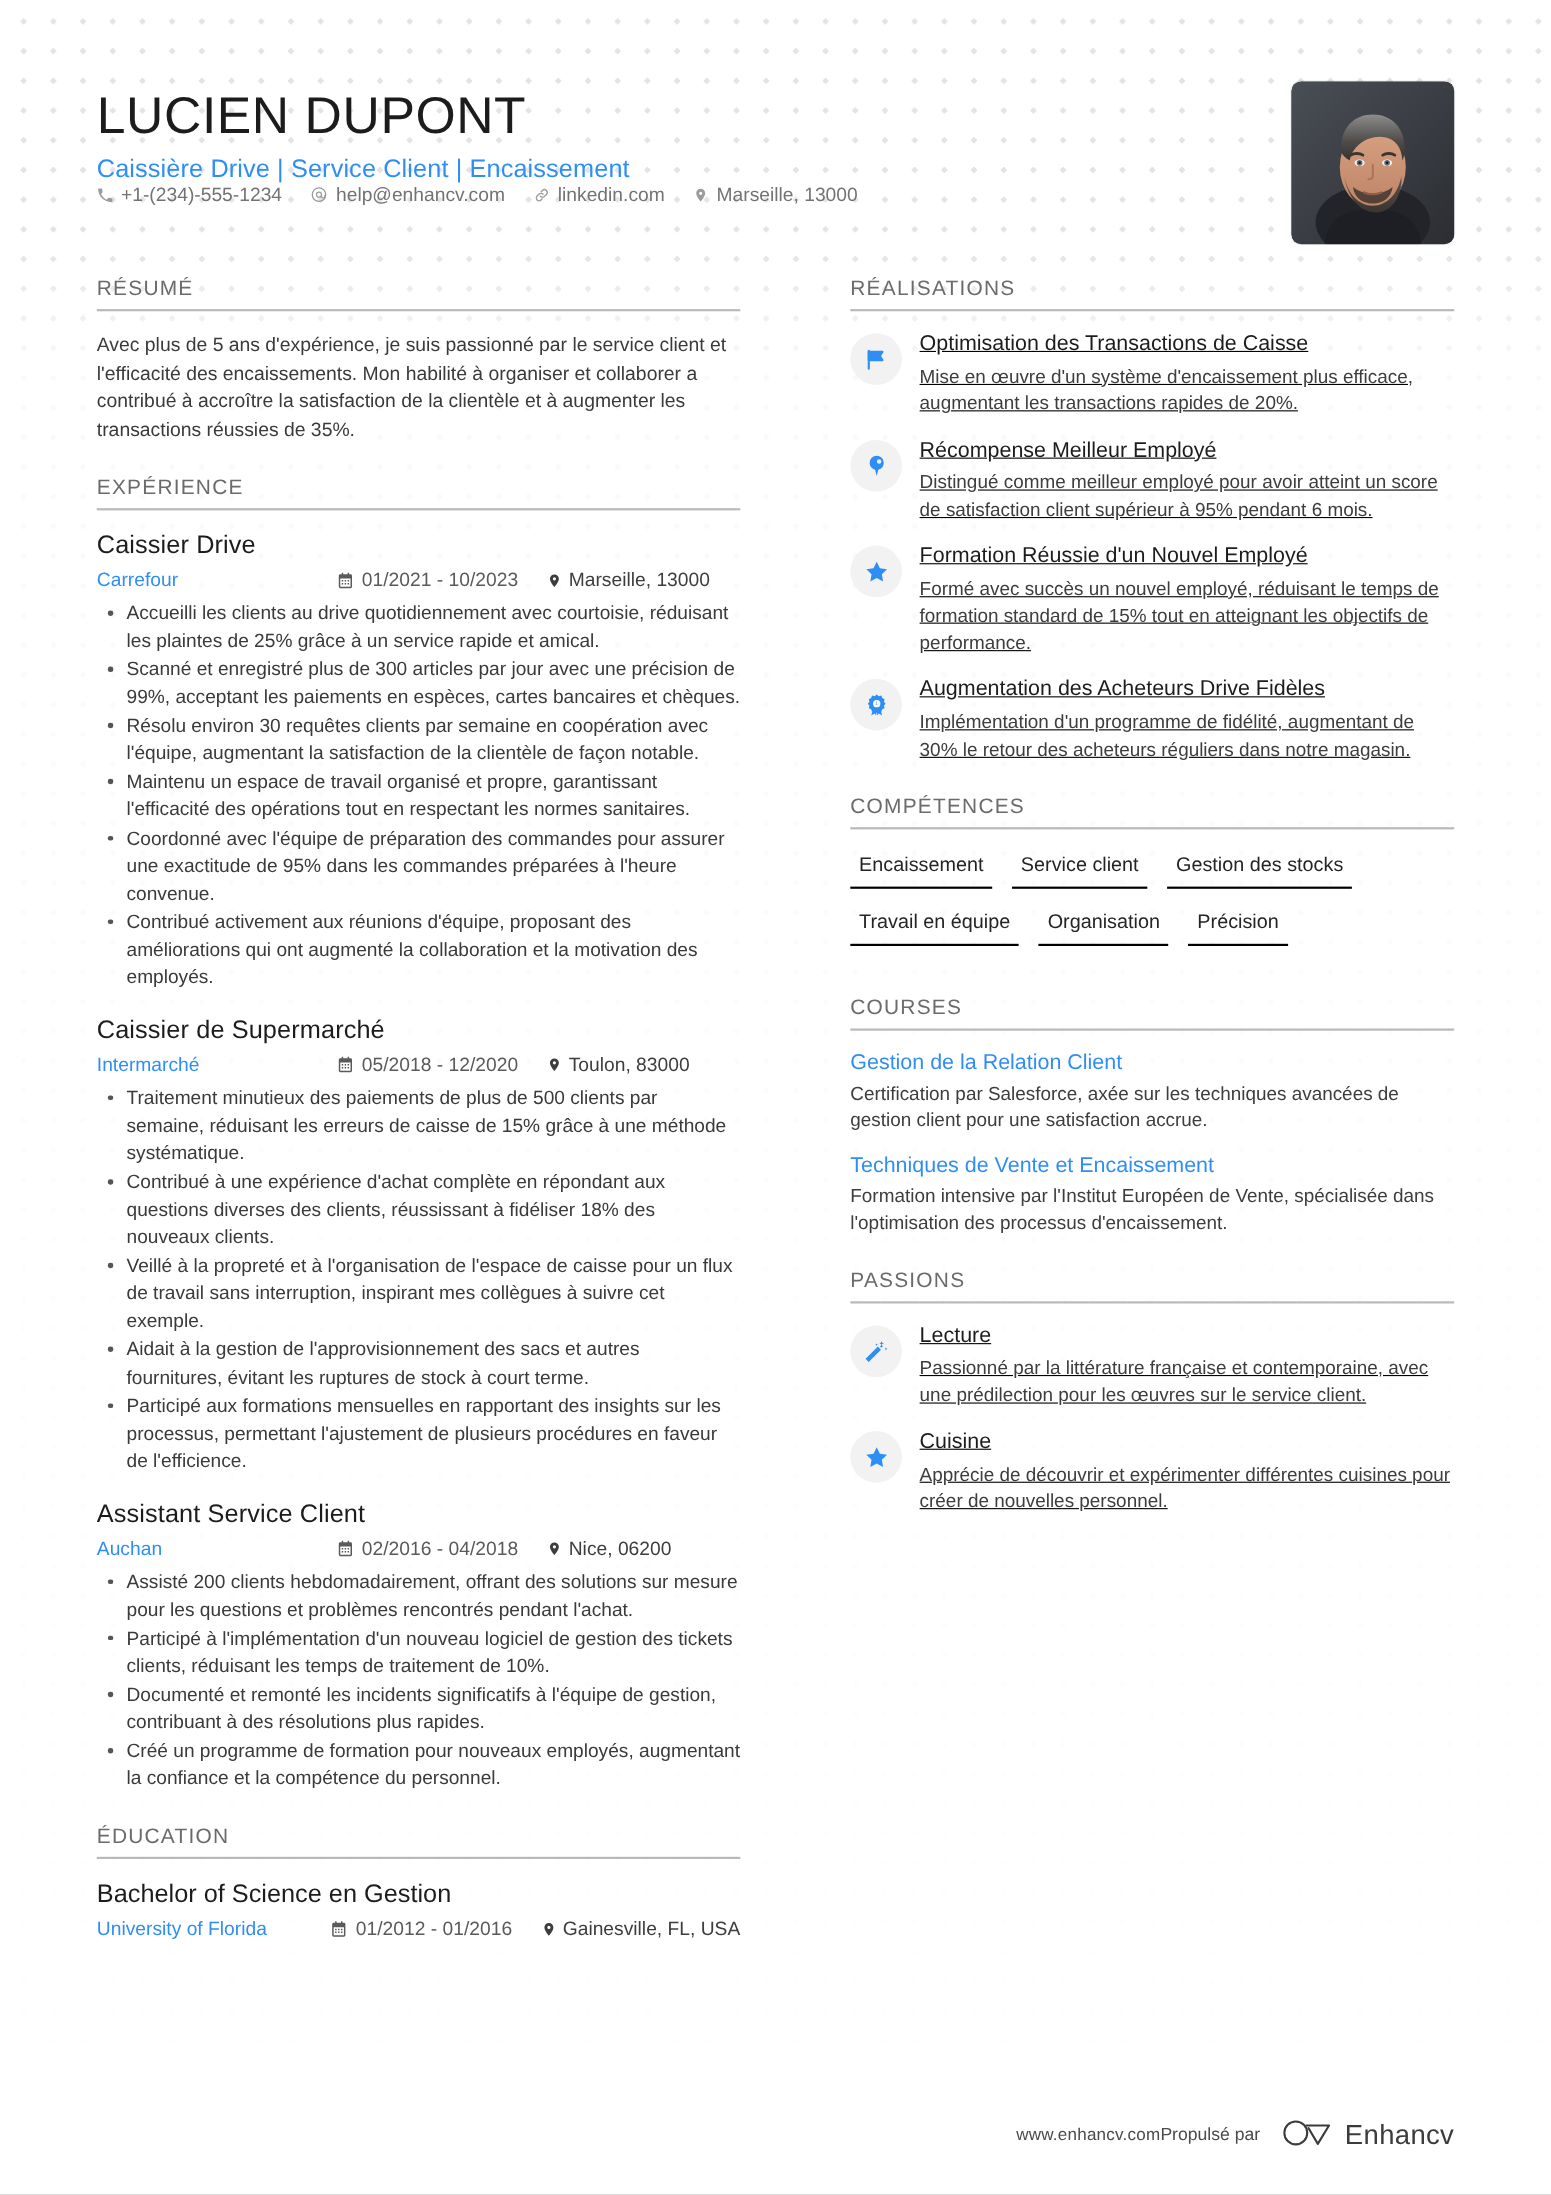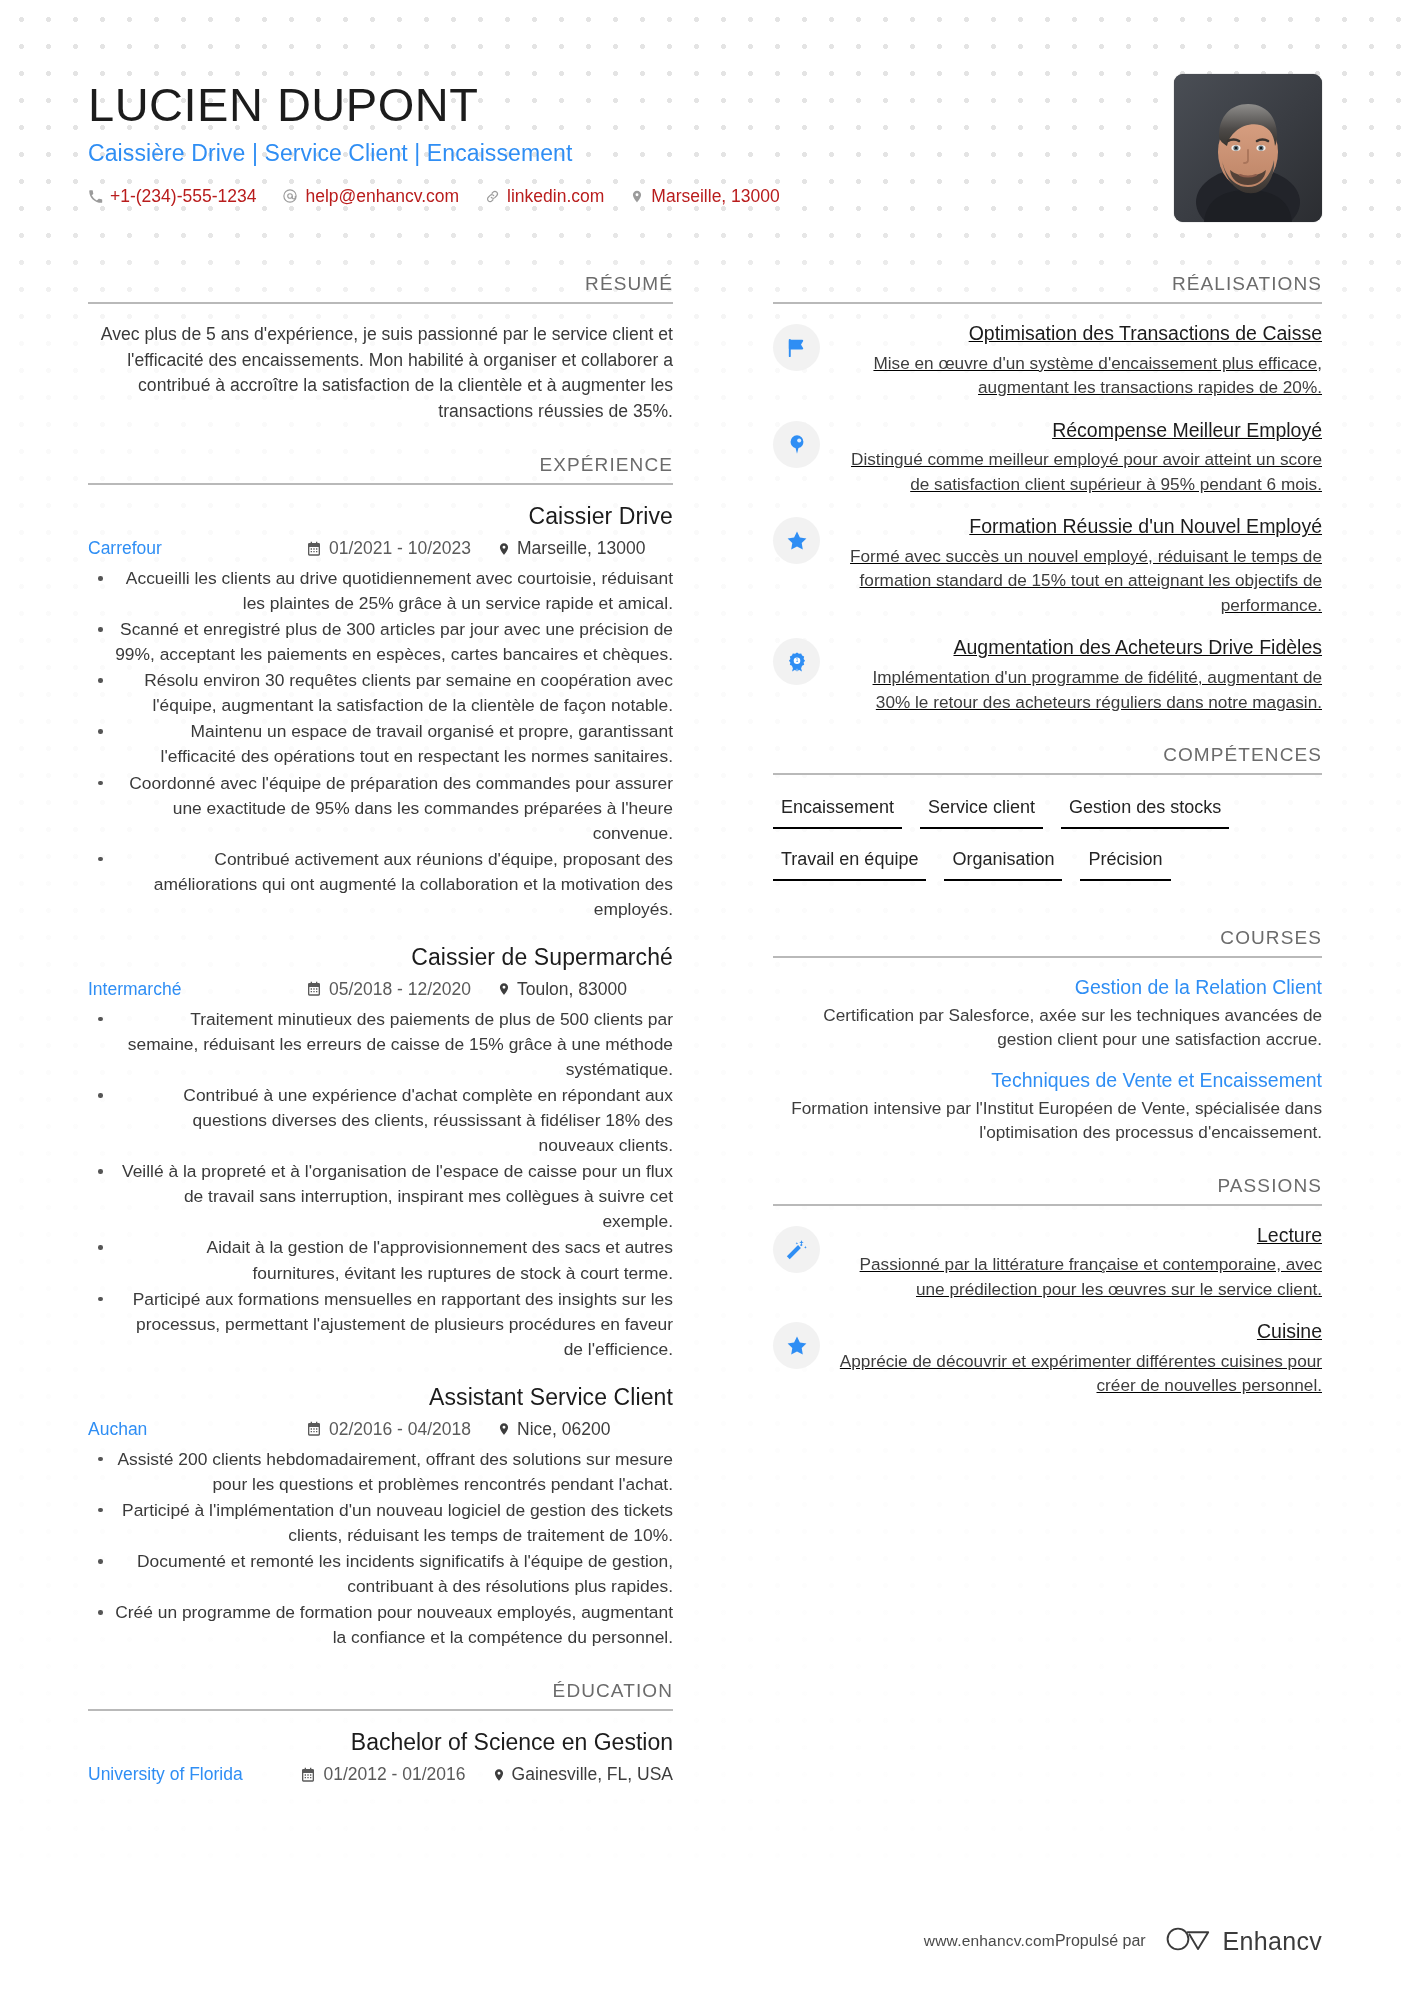--- a/index.html
+++ b/index.html
@@ -52,26 +52,25 @@
     white-space: nowrap;
   }
   .title {
     font-size: 23px;
     color: #2f8ef4;
     margin-top: 9px;
     letter-spacing: .1px;
     white-space: nowrap;
   }
   .contacts {
-    margin-top: 19px;
     display: flex;
     align-items: center;
     gap: 26px;
     flex-wrap: nowrap;
-    color: #b91c1c;
+    color: #737373;
     font-size: 17.5px;
   }
   .contact { display: flex; align-items: center; gap: 7px; white-space: nowrap; }
   .contact .ci { flex: 0 0 auto; display: inline-flex; align-items: center; color: #9b9b9b; }
   .contact .ci svg { display: block; }
 
   .photo-wrap {
     width: 148px;
     height: 148px;
     border-radius: 9px;
@@ -81,24 +80,23 @@
     box-shadow: 0 0 0 1px rgba(0,0,0,.06);
     background: #3a3d42;
     position: relative;
   }
   .photo { width: 100%; height: 100%; display: block; }
 
   
   .columns {
     display: flex;
     padding: 0 88px;
-    margin-top: 51px;
+    margin-top: 30px;
     gap: 0;
     align-items: flex-start;
-    text-align: right;
   }
   .col-left { width: 633px; flex: 0 0 633px; padding-right: 48px; }
   .col-right { width: 601px; flex: 0 0 601px; padding-left: 52px; }
 
   
   .sec-head {
     font-size: 19px;
     color: #6b6b6b;
     letter-spacing: 1.1px;
     font-weight: 400;

